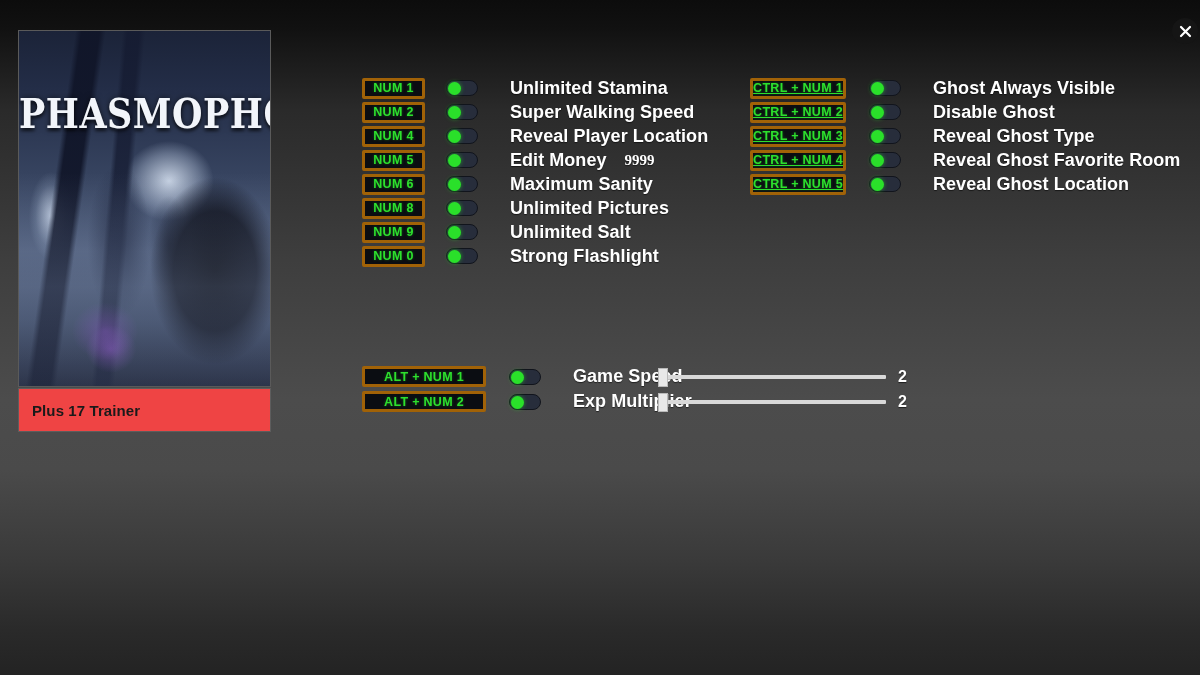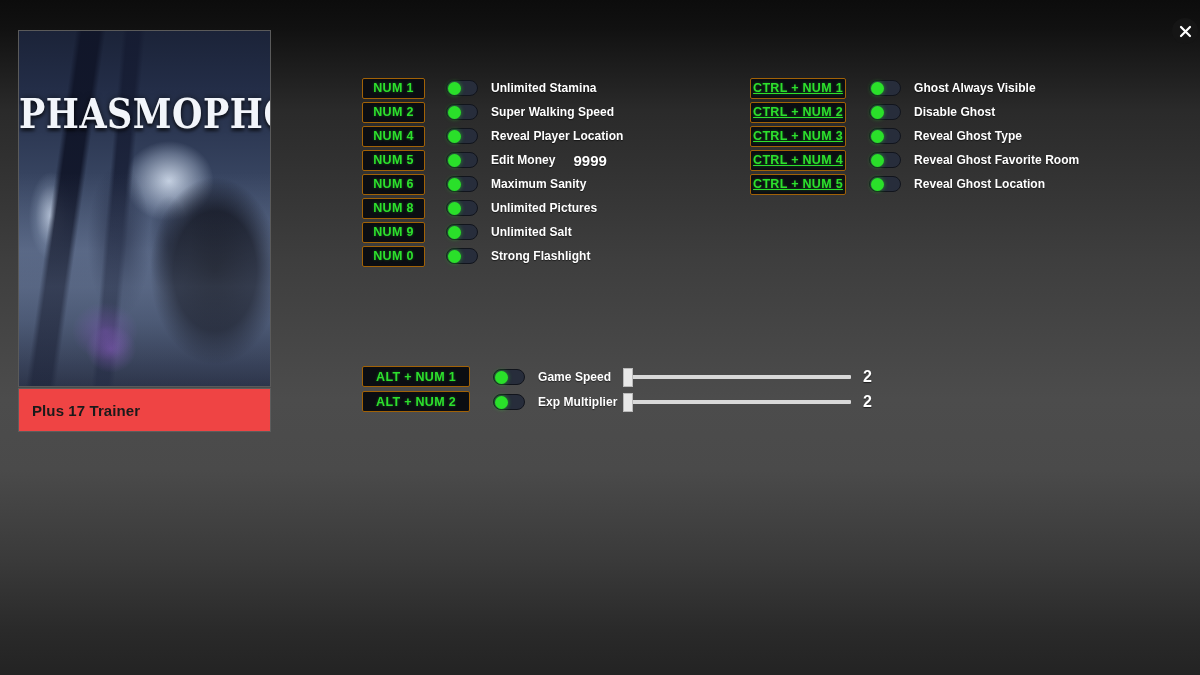--- a/index.html
+++ b/index.html
@@ -91,57 +91,58 @@
   #col-sliders{ left:362px; top:364px; }
 
   .cheat-row{
     display:flex; align-items:center;
     height:24px; margin-bottom:0px;
   }
 
   .hotkey{
     height:21px;
     background:#0b0d12;
-    border:1px solid #a16207;
+    border:3px solid #a16207;
     border-radius:2px;
     display:flex; align-items:center; justify-content:center;
     color:#2de02d;
     font-size:12.5px; font-weight:700;
     letter-spacing:0.3px;
     text-shadow:0 0 3px rgba(45,224,45,0.35);
     cursor:pointer;
     flex:0 0 auto;
   }
   .hk-num{ width:63px; }
   .hk-ctrl{ width:96px;text-decoration:underline; }
-  .hk-alt{ width:108px; }
+  .hk-alt{ width:124px; }
 
   .toggle{
     width:32px; height:16px;
     border-radius:9px;
     background:#272d3b;
     border:1px solid #11141c;
     position:relative;
     cursor:pointer;
     flex:0 0 auto;
   }
   .toggle .knob{
     position:absolute; left:1px; top:1px;
     width:13px; height:13px; border-radius:50%;
     background:#2ae02a;
     box-shadow:0 0 4px rgba(42,224,42,0.6);
   }
 
   .cheat-label{
     color:#ffffff;
-    font-size:12px;
+    font-size:18px;
     font-weight:700;
     white-space:nowrap;
     letter-spacing:0.05px;
     text-shadow:0 1px 1px rgba(0,0,0,0.55);
+    margin-left:19px;
   }
   .cheat-value{
     color:#ffffff;
     font-size:15px;
     font-weight:700;
     white-space:nowrap;
     text-shadow:0 1px 1px rgba(0,0,0,0.55);
   }
 
   
@@ -217,21 +218,21 @@
         <div class="knob"></div>
       </div>
       <span class="cheat-label">Reveal Player Location</span>
     </div>
     <div class="cheat-row">
       <div class="hotkey hk-num">NUM 5</div>
       <div class="toggle">
         <div class="knob"></div>
       </div>
       <span class="cheat-label">Edit Money</span>
-      <span class="cheat-value" style="margin-left: 18px;">9999</span>
+      <span class="cheat-value" style="margin-left: 18px; font-family: Liberation Serif, serif;">9999</span>
     </div>
     <div class="cheat-row">
       <div class="hotkey hk-num">NUM 6</div>
       <div class="toggle">
         <div class="knob"></div>
       </div>
       <span class="cheat-label">Maximum Sanity</span>
     </div>
     <div class="cheat-row">
       <div class="hotkey hk-num">NUM 8</div>

